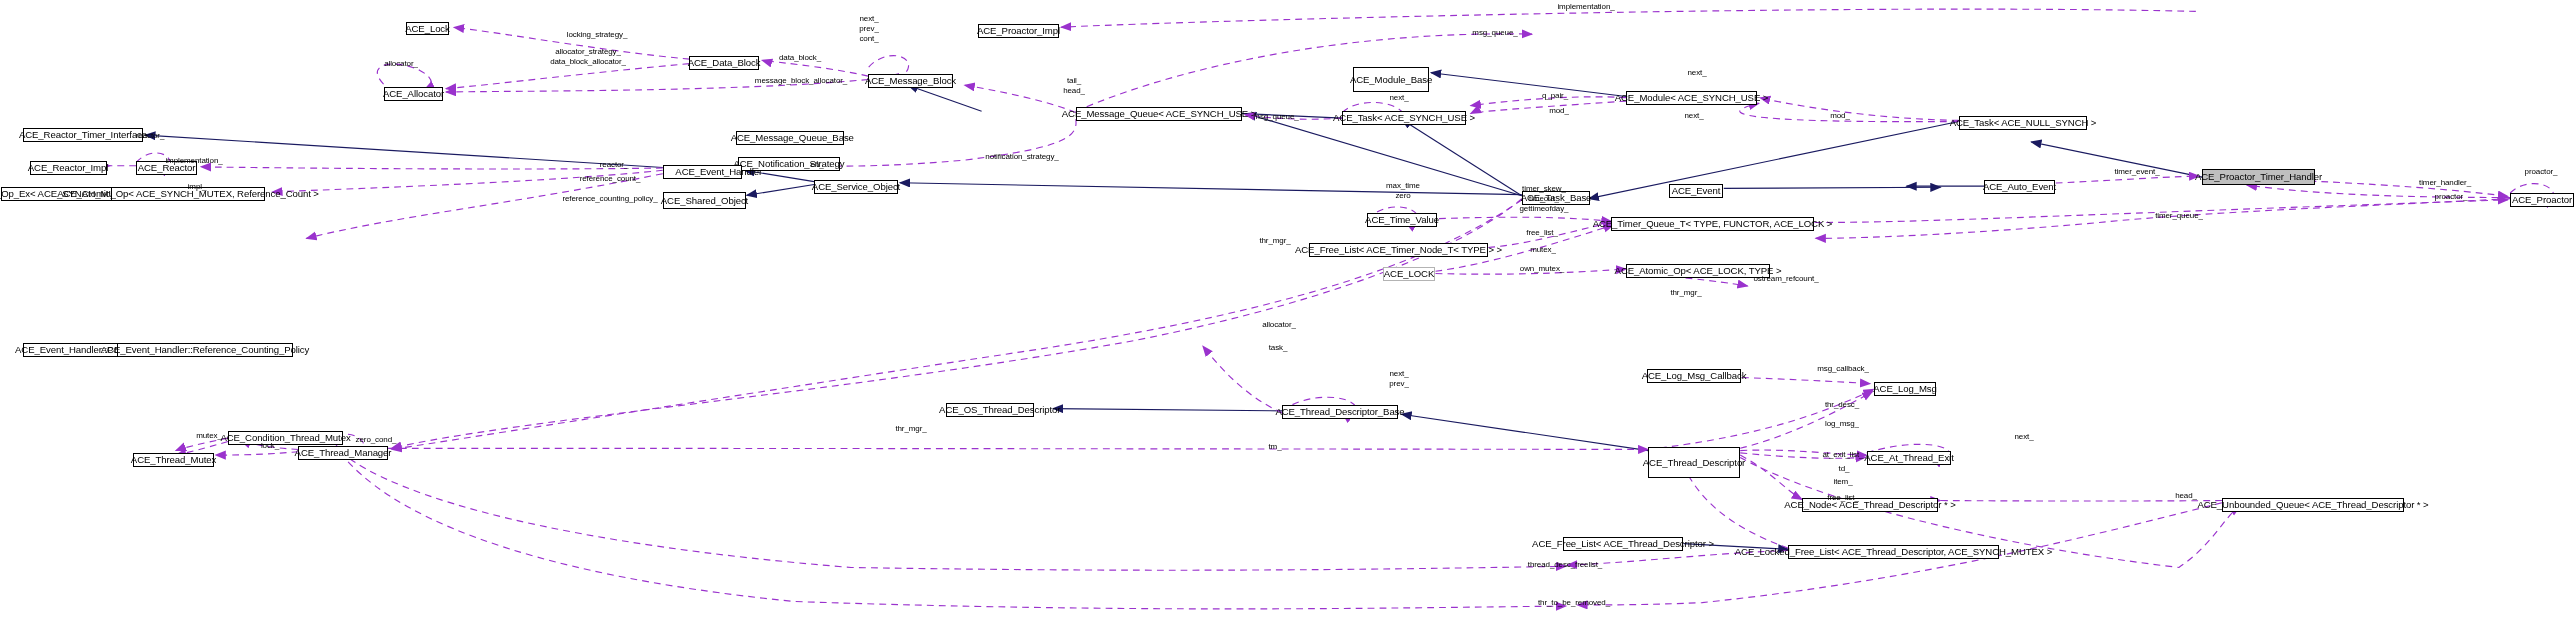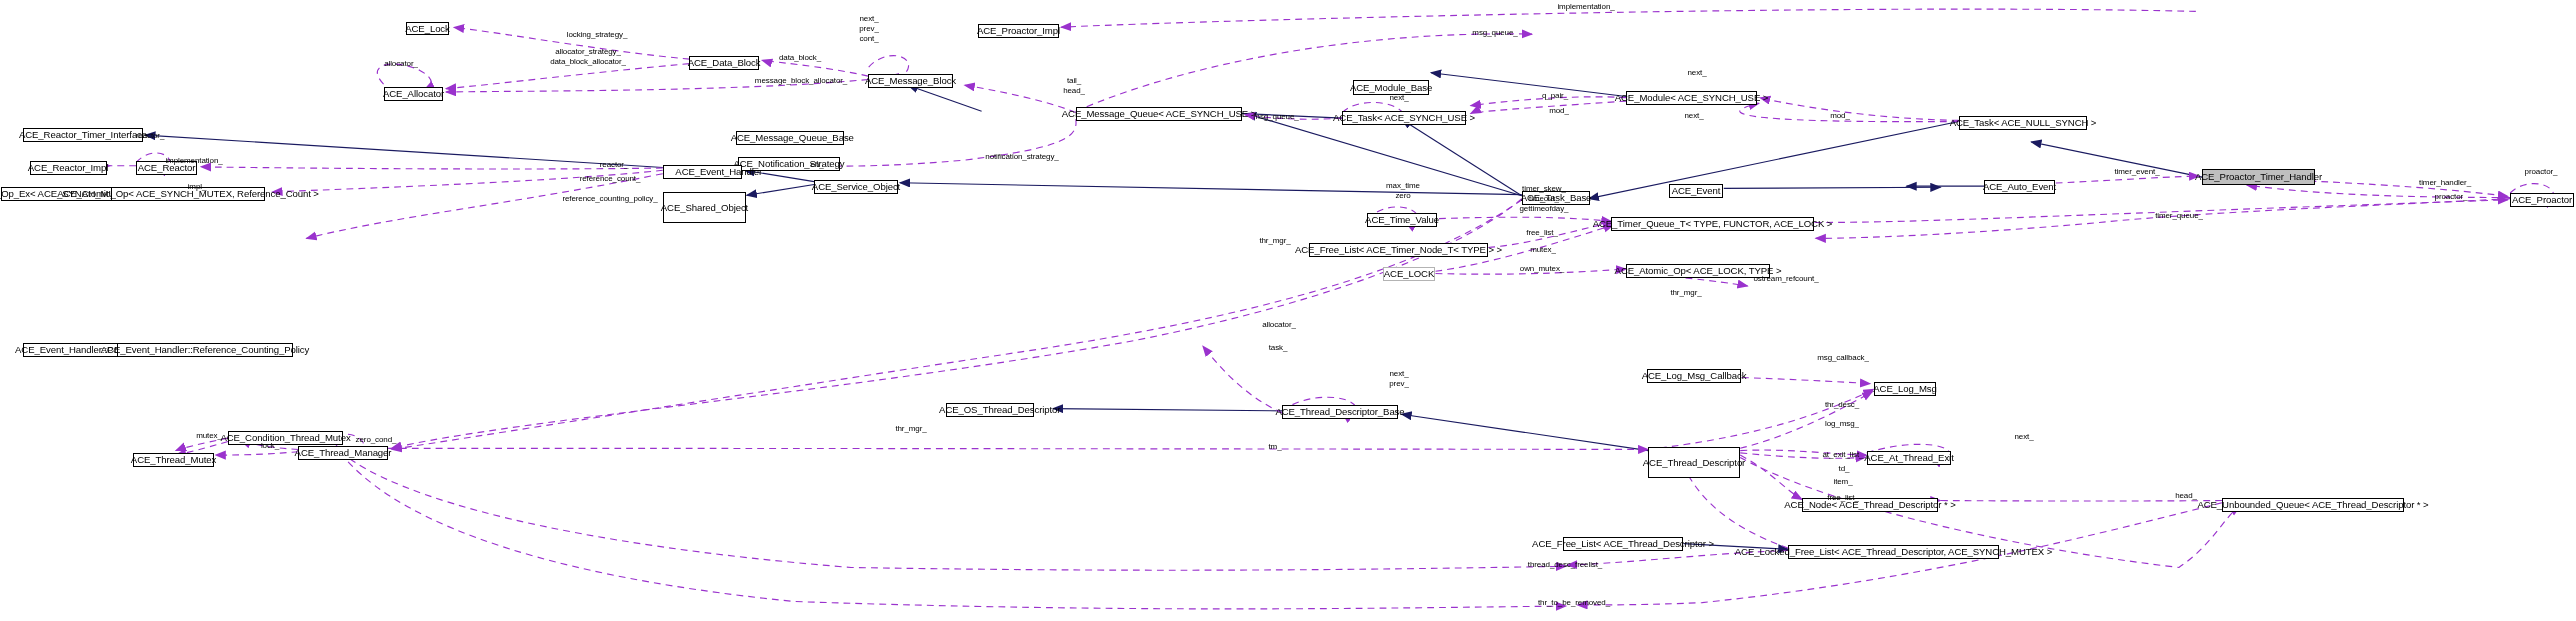--- a/index.html
+++ b/index.html
@@ -171,36 +171,36 @@
     </div>
   <div class="node" style="left:736px;top:131px;width:108px;height:13.6px;padding-left:9px;">
       <span>ACE_Message_Queue_Base</span>
     </div>
   <div class="node" style="left:738px;top:157px;width:102px;height:13.6px;">
       <span>ACE_Notification_Strategy</span>
     </div>
   <div class="node" style="left:663px;top:165px;width:79px;height:13.6px;padding-left:37px;">
       <span>ACE_Event_Handler</span>
     </div>
-  <div class="node" style="left:663px;top:192px;width:83px;height:31px;">
+  <div class="node" style="left:663px;top:192px;width:83px;height:17px;">
       <span>ACE_Shared_Object</span>
     </div>
   <div class="node" style="left:814px;top:180px;width:84px;height:13.6px;">
       <span>ACE_Service_Object</span>
     </div>
   <div class="node" style="left:1076px;top:107px;width:166px;height:13.6px;">
       <span>ACE_Message_Queue&lt; ACE_SYNCH_USE &gt;</span>
     </div>
   <div class="node" style="left:1342px;top:111px;width:124px;height:13.6px;">
       <span>ACE_Task&lt; ACE_SYNCH_USE &gt;</span>
     </div>
   <div class="node" style="left:1522px;top:191px;width:68px;height:13.6px;">
       <span>ACE_Task_Base</span>
     </div>
-  <div class="node" style="left:1353px;top:80px;width:76px;height:15px;align-items:center;">
+  <div class="node" style="left:1353px;top:67px;width:76px;height:25px;align-items:center;">
       <span>ACE_Module_Base</span>
     </div>
   <div class="node" style="left:1626px;top:91px;width:131px;height:13.6px;">
       <span>ACE_Module&lt; ACE_SYNCH_USE &gt;</span>
     </div>
   <div class="node" style="left:1959px;top:116px;width:128px;height:13.6px;">
       <span>ACE_Task&lt; ACE_NULL_SYNCH &gt;</span>
     </div>
   <div class="node" style="left:1367px;top:213px;width:70px;height:13.6px;">
       <span>ACE_Time_Value</span>
@@ -321,21 +321,21 @@
   <div class="elabel" style="left:2541px;top:172px;">proactor_</div>
   <div class="elabel" style="left:1279px;top:325px;">allocator_</div>
   <div class="elabel" style="left:1278px;top:348px;">task_</div>
   <div class="elabel" style="left:209px;top:436px;">mutex_</div>
   <div class="elabel" style="left:376px;top:440px;">zero_cond_</div>
   <div class="elabel" style="left:270px;top:446px;">lock_</div>
   <div class="elabel" style="left:911px;top:429px;">thr_mgr_</div>
   <div class="elabel" style="left:1399px;top:379px;white-space:pre;">next_
 prev_</div>
   <div class="elabel" style="left:1275px;top:447px;">tm_</div>
-  <div class="elabel" style="left:1843px;top:358px;">msg_callback_</div>
+  <div class="elabel" style="left:1843px;top:369px;">msg_callback_</div>
   <div class="elabel" style="left:1842px;top:405px;">thr_desc_</div>
   <div class="elabel" style="left:1842px;top:424px;">log_msg_</div>
   <div class="elabel" style="left:2024px;top:437px;">next_</div>
   <div class="elabel" style="left:1843px;top:455px;">at_exit_list_</div>
   <div class="elabel" style="left:1844px;top:469px;">td_</div>
   <div class="elabel" style="left:1843px;top:482px;">item_</div>
   <div class="elabel" style="left:1843px;top:498px;">free_list_</div>
   <div class="elabel" style="left:2186px;top:496px;">head_</div>
   <div class="elabel" style="left:1565px;top:565px;">thread_desc_freelist_</div>
   <div class="elabel" style="left:1574px;top:603px;">thr_to_be_removed_</div>

